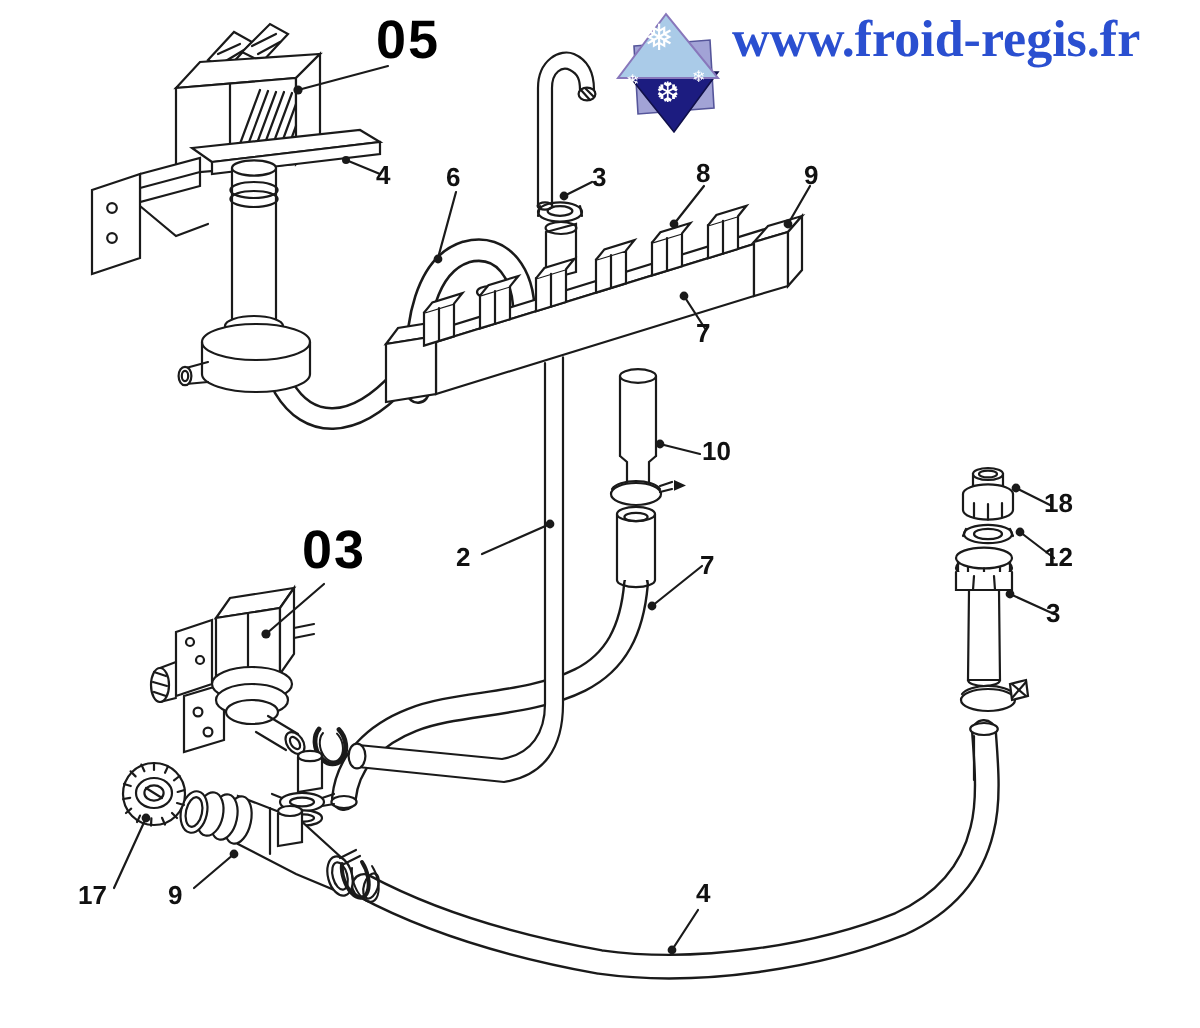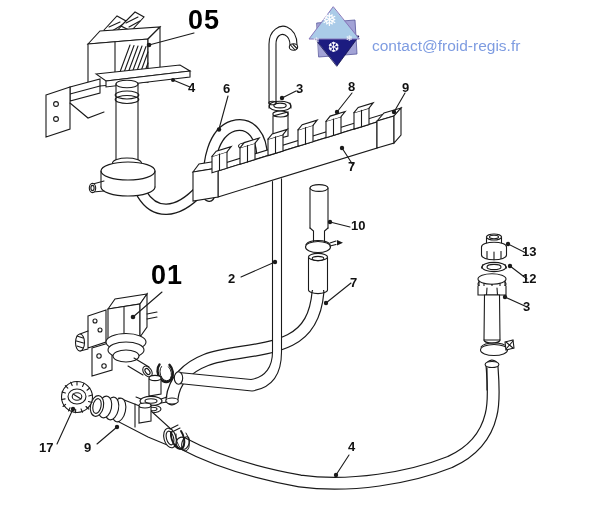--- a/index.html
+++ b/index.html
@@ -347,37 +347,37 @@
           <circle cx="117" cy="427" r="2.2" fill="#1a1a1a" stroke="none"></circle>
       <line x1="57" y1="444" x2="73" y2="409"></line>
           <circle cx="73" cy="409" r="2.2" fill="#1a1a1a" stroke="none"></circle>
       <line x1="162" y1="292" x2="133" y2="317"></line>
           <circle cx="133" cy="317" r="2.3" fill="#1a1a1a" stroke="none"></circle>
     </g>
   </g>
 </svg>
 
 <span class="pl big" style="left:188px;top:7px">05</span>
-<span class="pl big" style="left:151px;top:262px">01</span>
+<span class="pl big" style="left:151px;top:262px">03</span>
 
 <span class="pl" style="left:228px;top:272px">2</span>
 <span class="pl" style="left:296px;top:82px">3</span>
 <span class="pl" style="left:188px;top:81px">4</span>
 <span class="pl" style="left:223px;top:82px">6</span>
 <span class="pl" style="left:348px;top:160px">7</span>
 <span class="pl" style="left:348px;top:80px">8</span>
 <span class="pl" style="left:402px;top:81px">9</span>
 <span class="pl" style="left:351px;top:219px">10</span>
 <span class="pl" style="left:523px;top:300px">3</span>
 <span class="pl" style="left:522px;top:272px">12</span>
-<span class="pl" style="left:522px;top:245px">13</span>
+<span class="pl" style="left:522px;top:245px">18</span>
 <span class="pl" style="left:350px;top:276px">7</span>
 <span class="pl" style="left:348px;top:440px">4</span>
 <span class="pl" style="left:84px;top:441px">9</span>
 <span class="pl" style="left:39px;top:441px">17</span>
 
 <span class="flake f-lg">❅</span>
 <span class="flake f-md">❆</span>
 <span class="flake f-s1">❄</span>
 <span class="flake f-s2">❄</span>
-<span class="site-email">contact@froid-regis.fr</span>
+<span class="site-url">www.froid-regis.fr</span>
 
 </div>
 
 </body></html>

